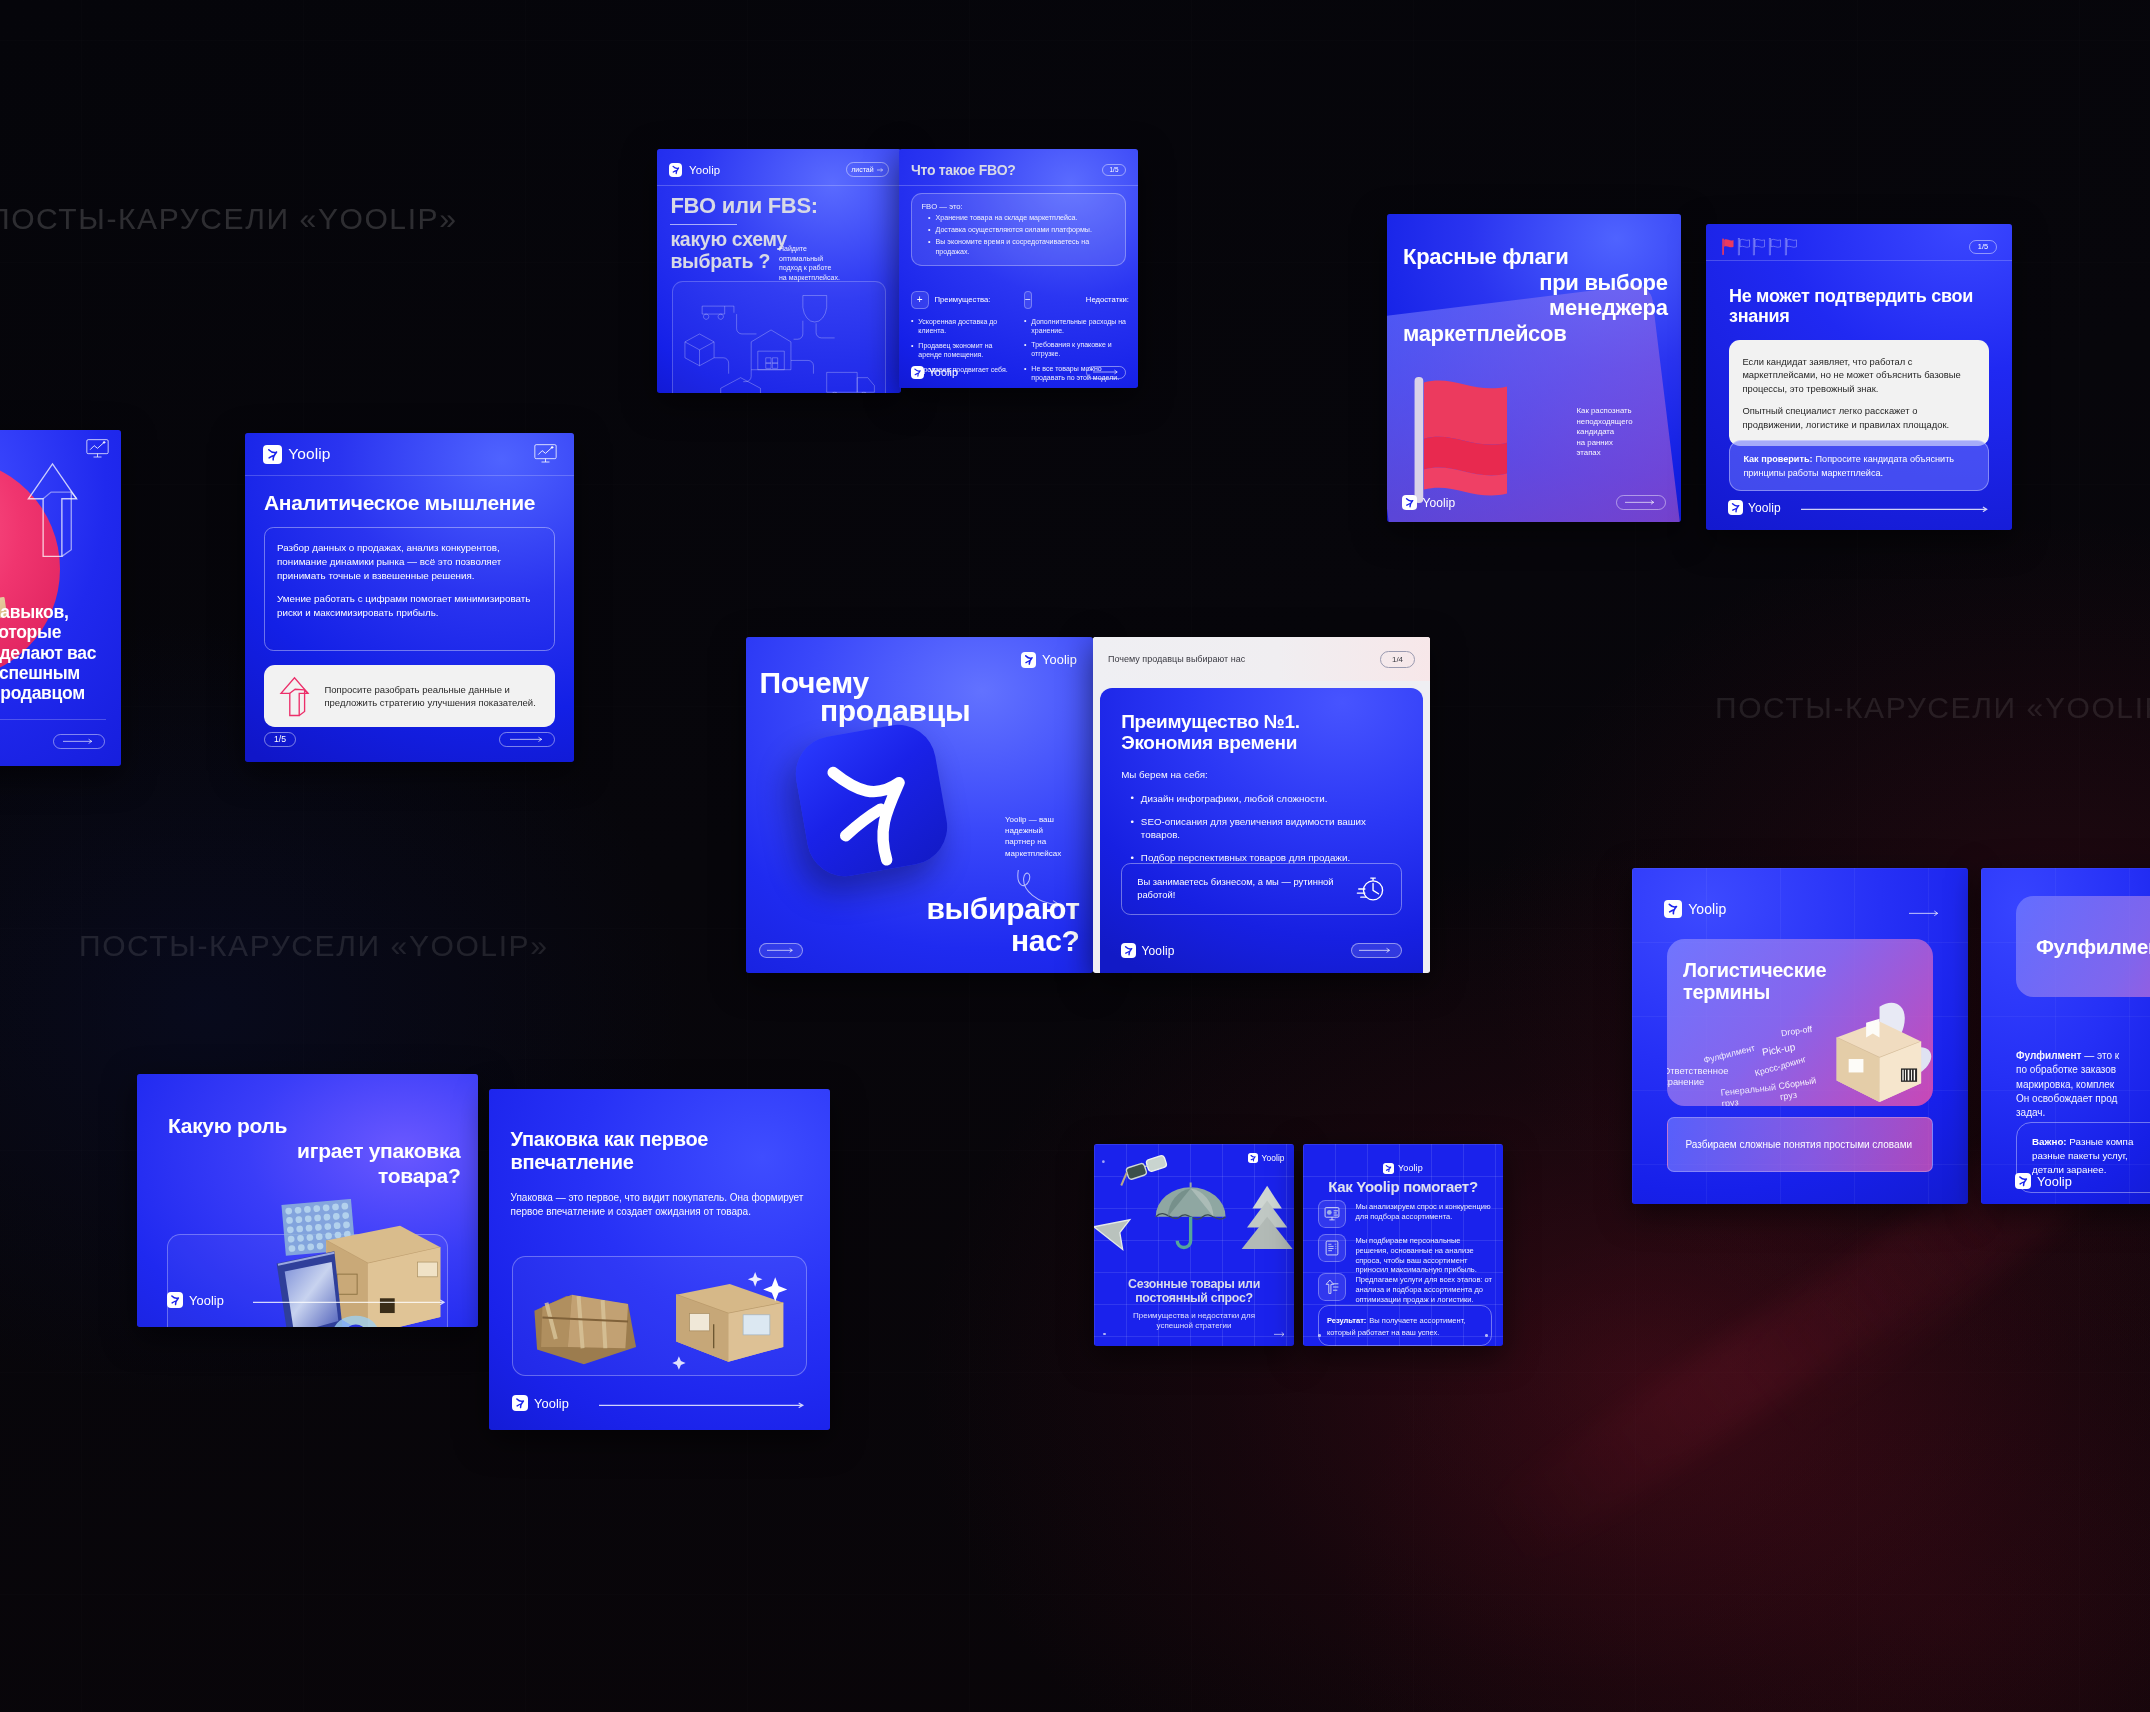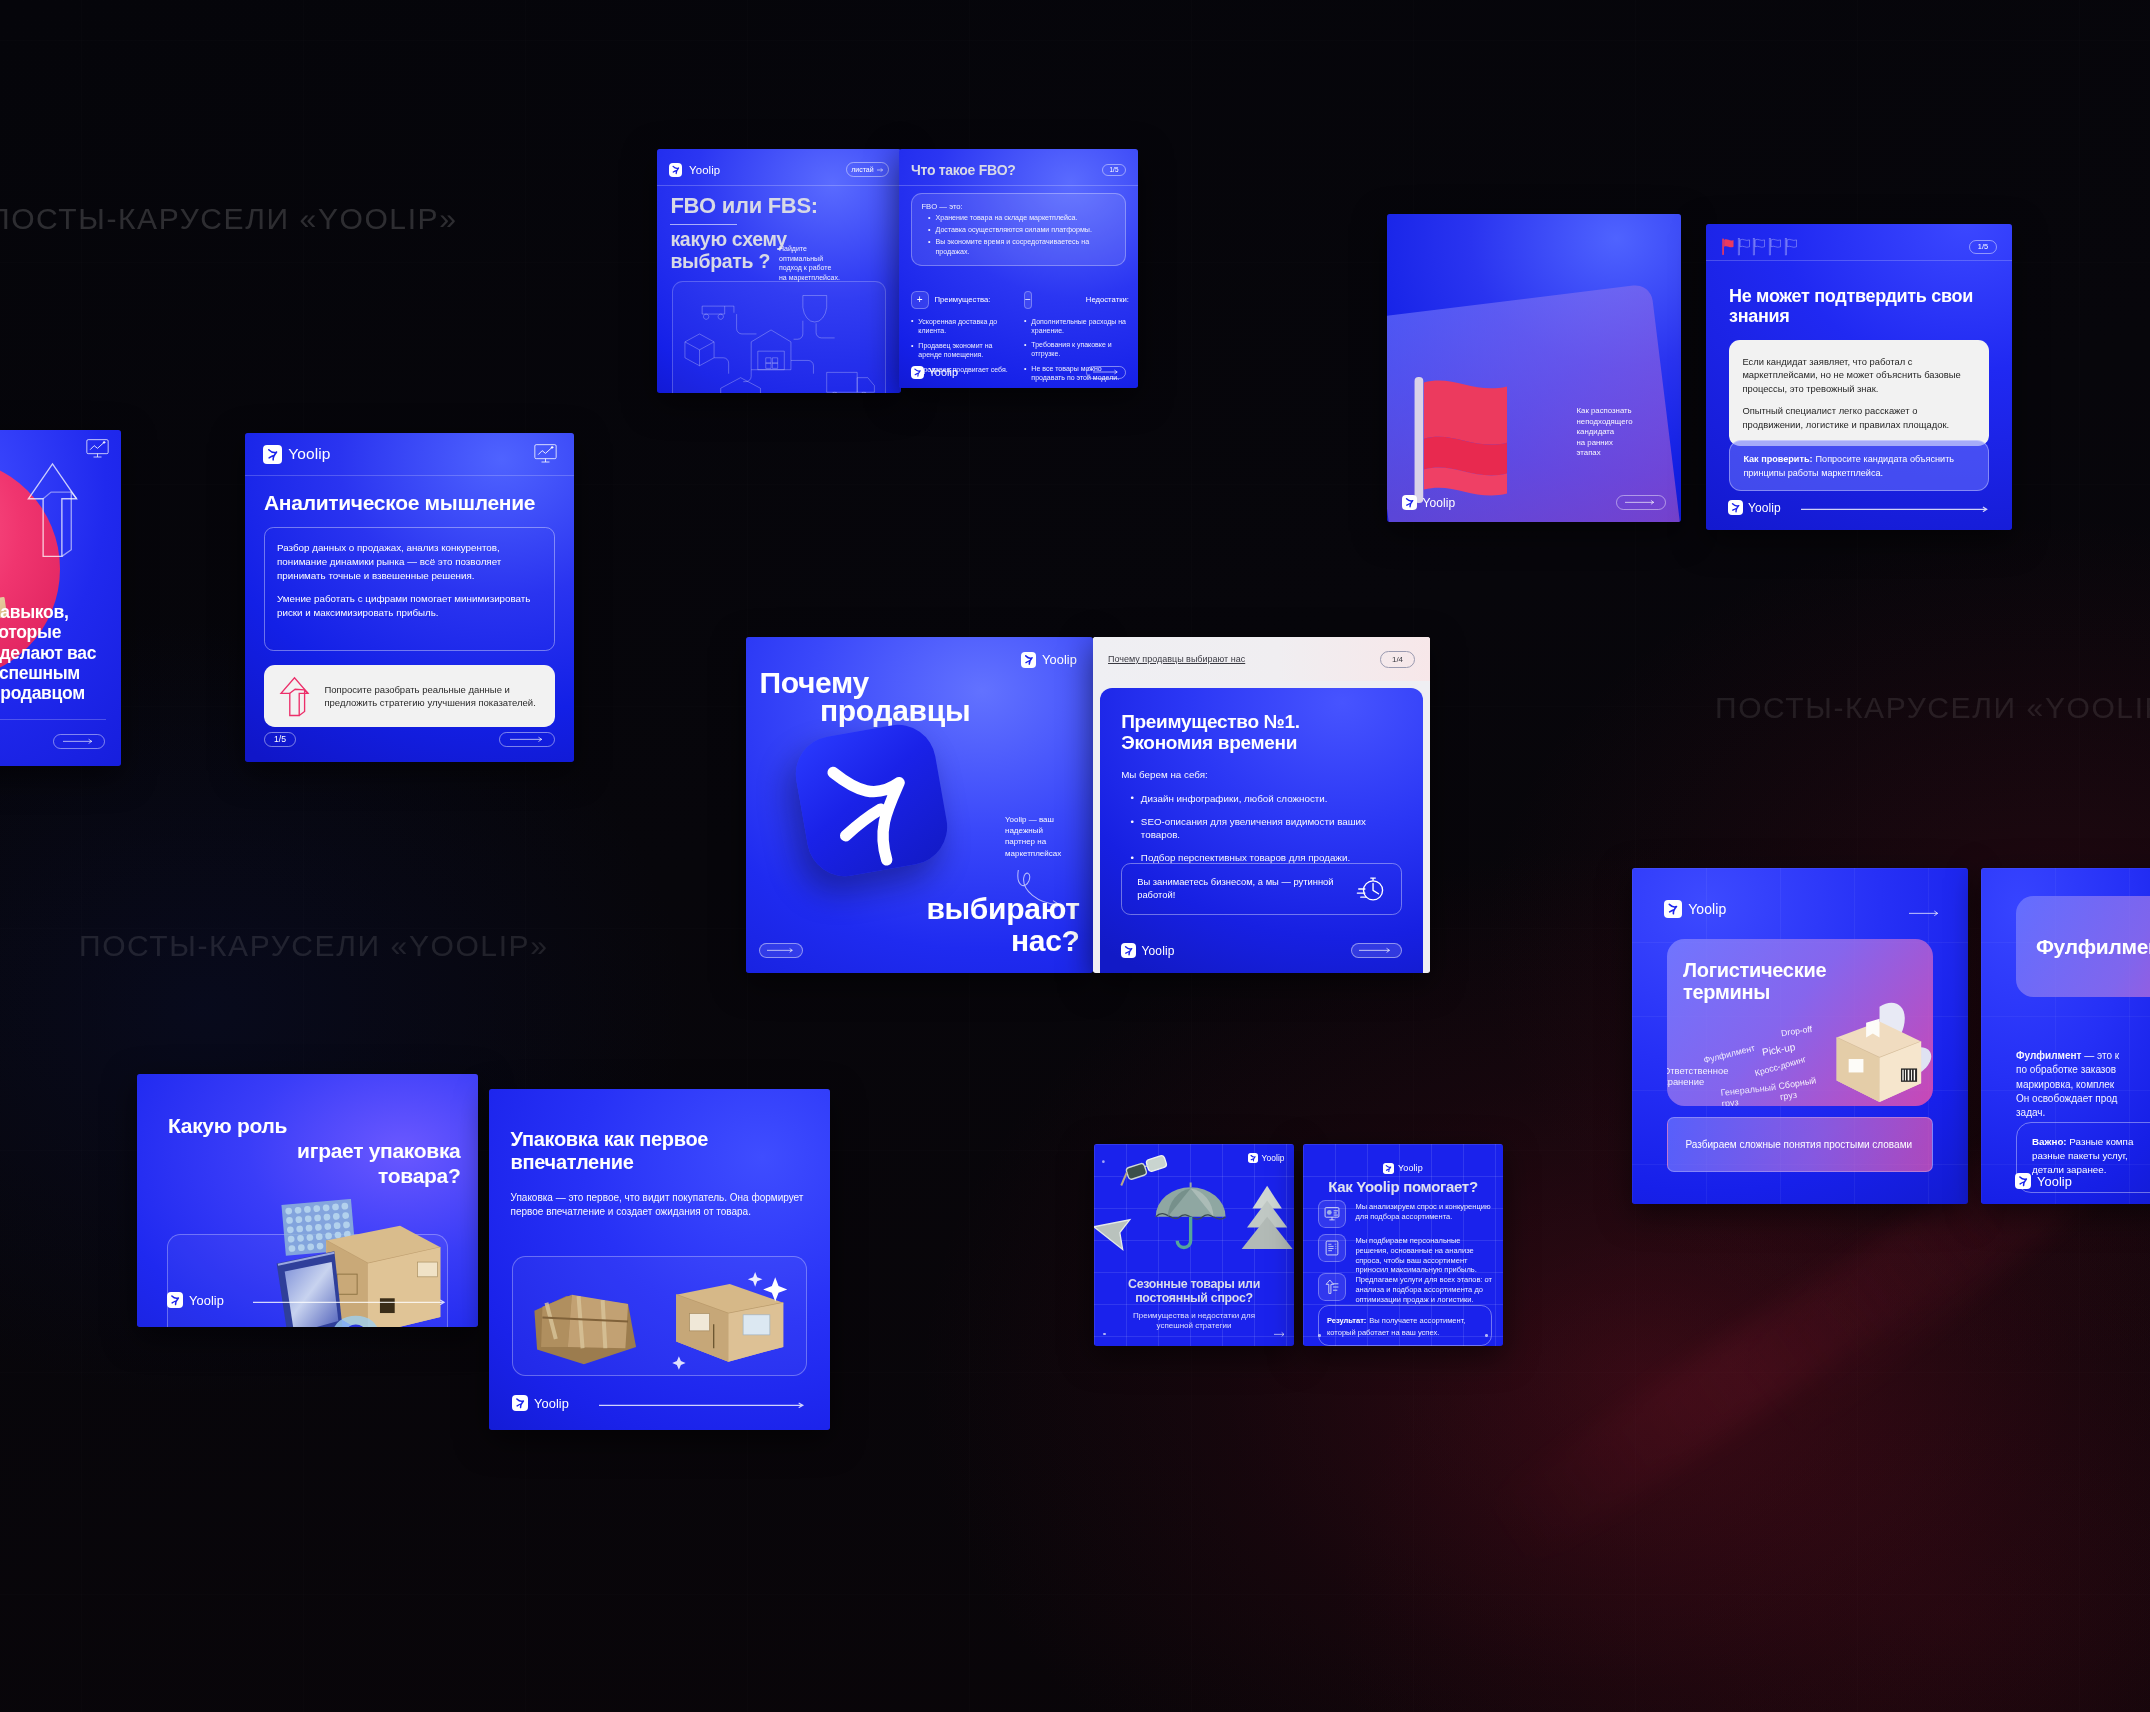--- a/index.html
+++ b/index.html
@@ -377,20 +377,26 @@
     <div class="arrow-pill" style="position:absolute;right:12px;bottom:9.4px;width:40px;height:12.8px;">
       <svg viewBox="0 0 48 10" style="width:27px;height:6px;">
         <path d="M0 5 H43 M38 1.5 L43 5 L38 8.5" fill="none" stroke="#fff" stroke-width="1.1"></path>
       </svg>
     </div>
   </div>
 
   <div class="card bluebg" id="c-flags-cover">
     <div class="tiltcard"></div>
 
+    <div class="headline" style="position:absolute;left:16px;right:13.4px;top:30px;font-size:22px;line-height:1.17;text-align:right;">
+      <div style="text-align:left;">Красные флаги</div>
+      <div>при выборе</div>
+      <div>менеджера</div>
+      <div style="text-align:left;">маркетплейсов</div>
+    </div>
 
     <svg style="position:absolute;left:6.7px;top:159px;width:155px;height:134px;" viewBox="0 0 230 200">
       <rect x="30" y="6" width="13" height="188" rx="6" fill="#d9d2e8"></rect>
       <path d="M44 14 C88 2, 120 32, 168 20 L168 104 C120 116, 88 86, 44 98 Z" fill="#ec3a5e"></path>
       <path d="M44 98 C88 86, 120 116, 168 104 L168 150 C120 162, 88 132, 44 144 Z" fill="#e8294f"></path>
       <path d="M44 144 C88 132, 120 162, 168 150 L168 180 C120 192, 88 162, 44 174 Z" fill="#ef4065"></path>
     </svg>
 
     <div style="position:absolute;right:17.5px;top:192px;width:87px;font-size:7.8px;line-height:1.35;white-space:pre-line;color:rgba(255,255,255,.95);">Как распознать
 неподходящего
@@ -507,21 +513,21 @@
 
     <div class="arrow-pill" style="position:absolute;left:13.4px;bottom:15px;width:44px;height:15px;background:rgba(255,255,255,.10);">
       <svg viewBox="0 0 52 10" style="width:28px;height:6.7px;">
         <path d="M0 5 H47 M42 1.5 L47 5 L42 8.5" fill="none" stroke="#fff" stroke-width="1.2"></path>
       </svg>
     </div>
   </div>
 
   <div class="card" id="c-why-1" style="background:#efeff3;">
     <div class="topbar">
-      <span style="font-size:9px;color:#3a3a42;flex:1;text-decoration:underline;">Почему продавцы выбирают нас</span>
+      <span style="font-size:9px;color:#3a3a42;flex:1;">Почему продавцы выбирают нас</span>
       <span class="pill" style="width:35px;height:17px;font-size:8px;border-color:#9a9ab0;color:#3a3a42;">1/4</span>
     </div>
 
     <div style="position:absolute;left:6.7px;right:6.7px;top:51px;bottom:0;border-radius:12px 12px 0 0;
                 background:radial-gradient(120% 110% at 75% 5%, #4754ff 0%, #2b37f5 40%, #1720e2 75%, #121ac6 100%);
                 padding:23px 21.5px 0 21.5px;">
       <h2 class="headline" style="font-size:19px;line-height:1.12;">
         <div>Преимущество №1.</div>
         <div>Экономия времени</div>
       </h2>

